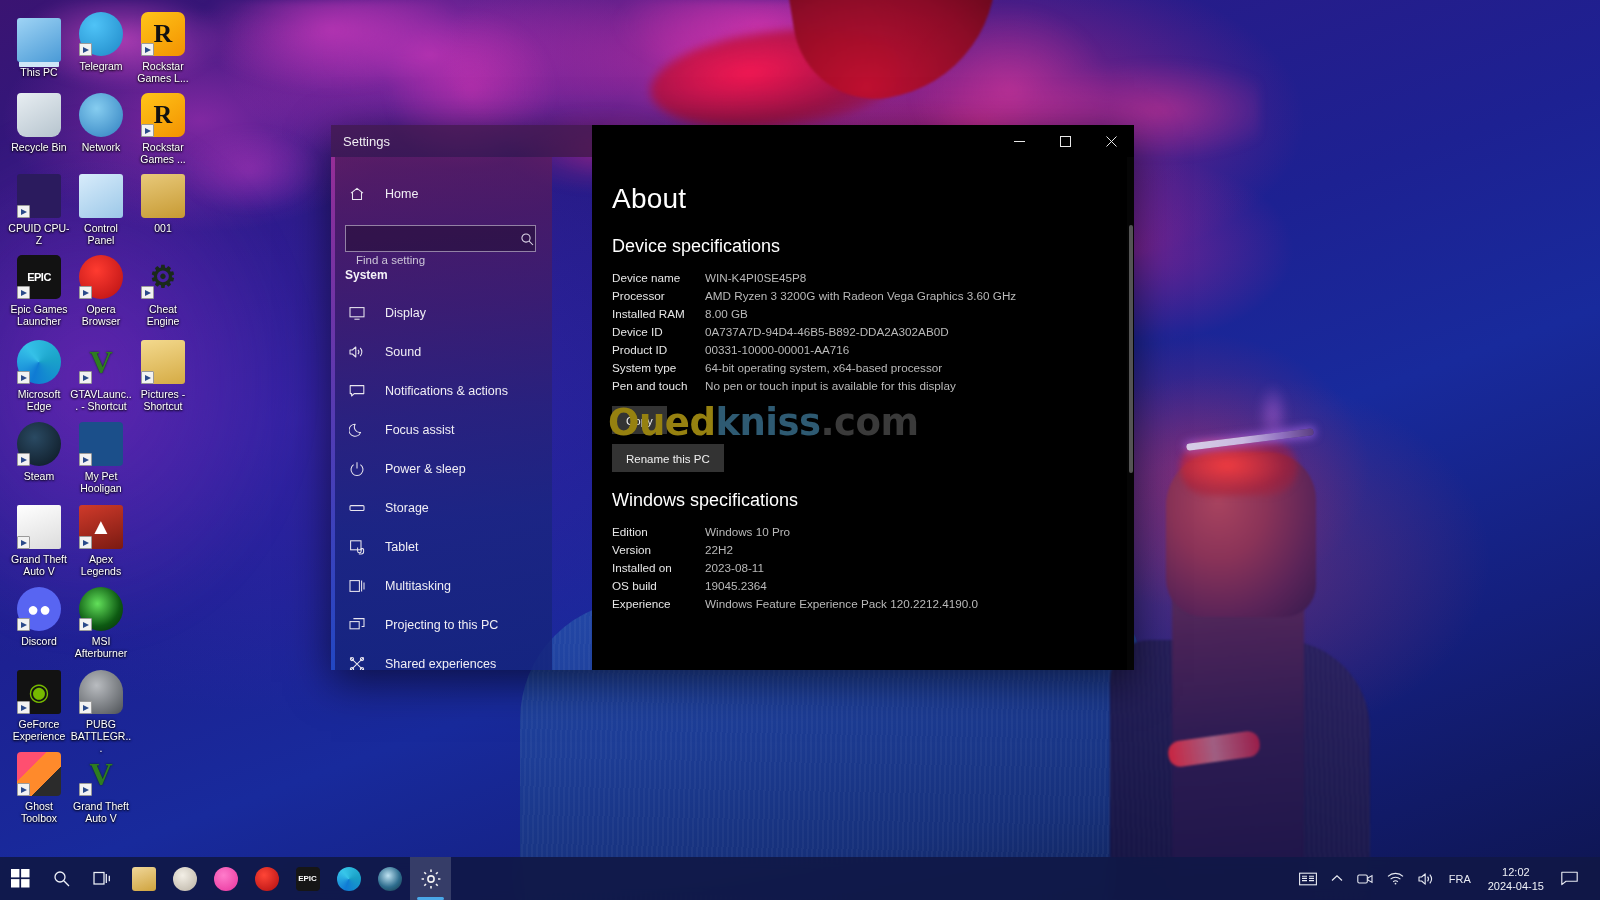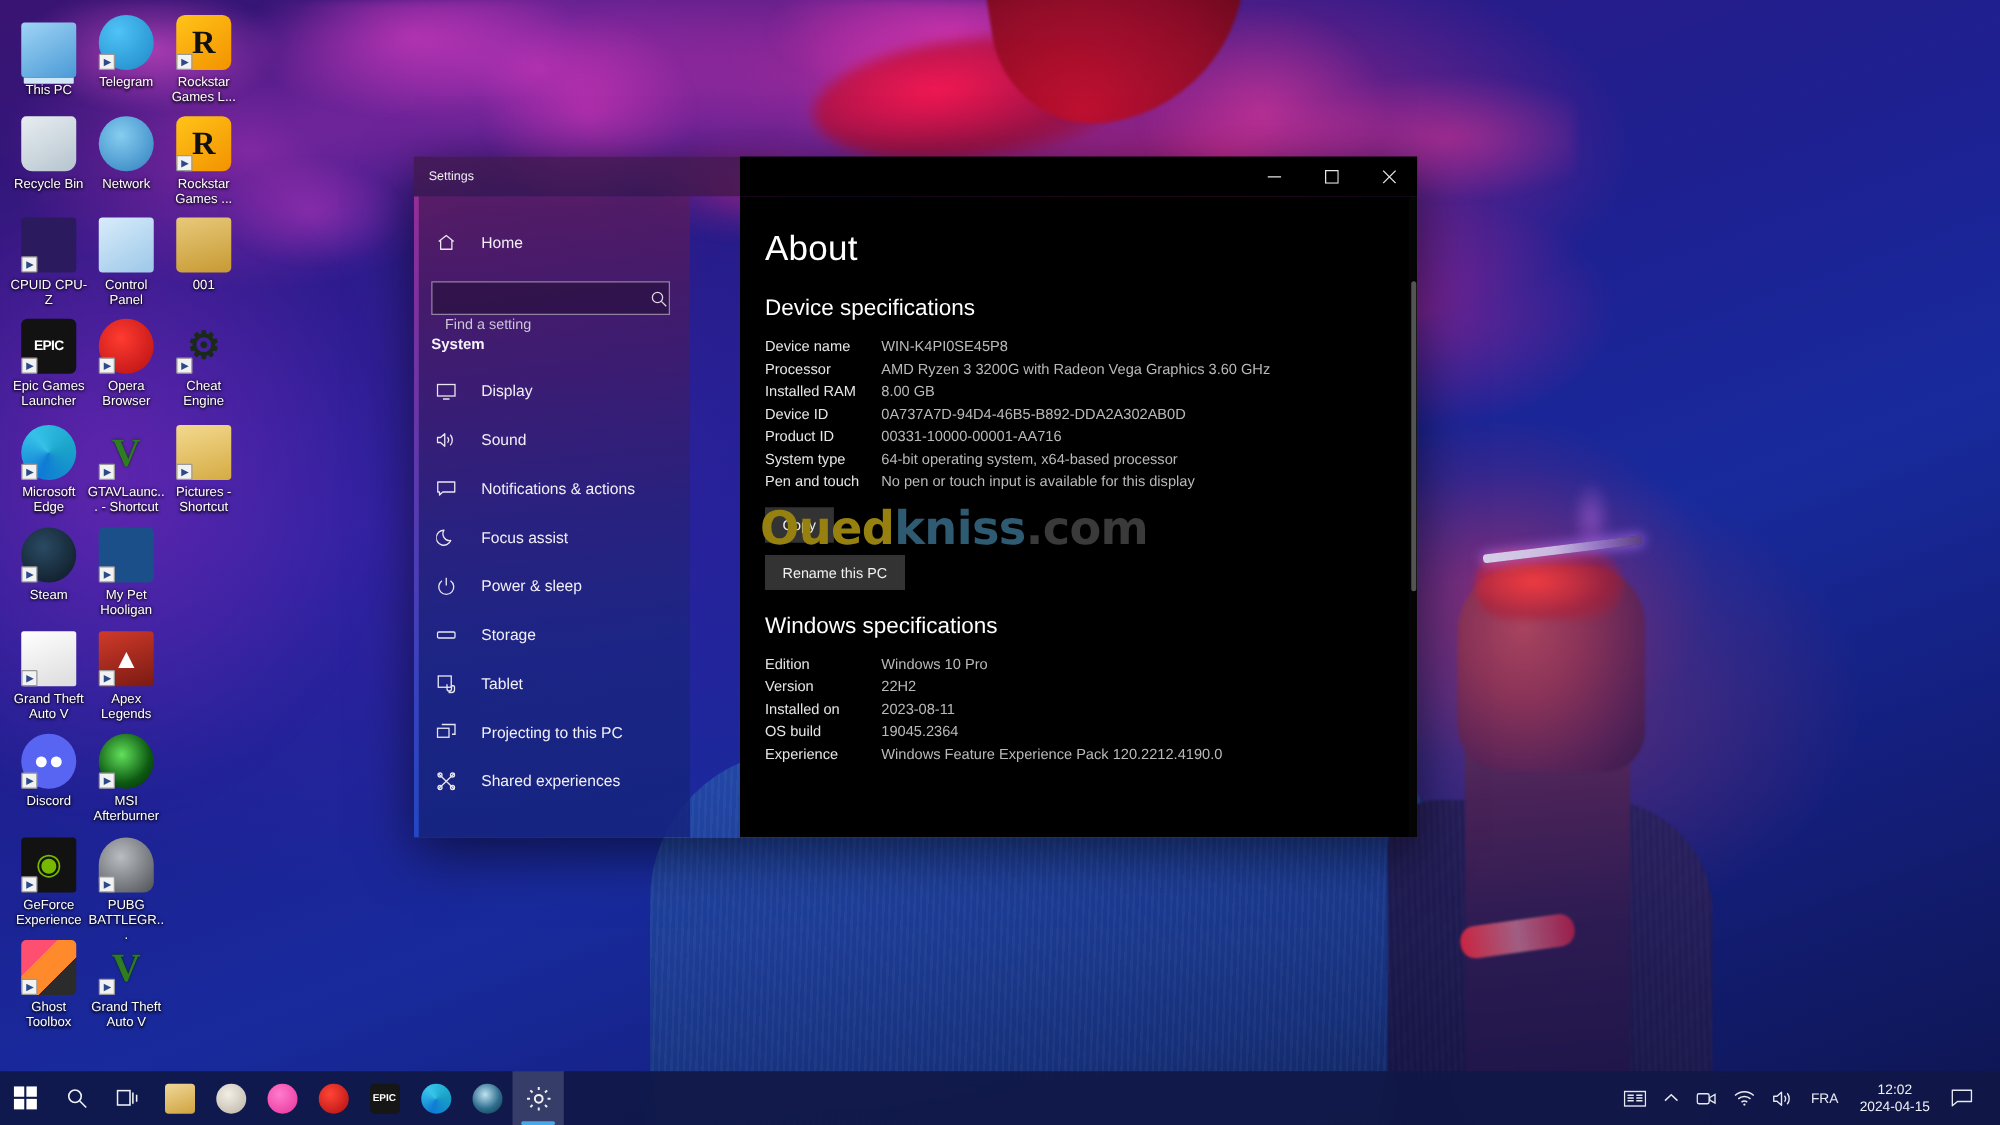--- a/index.html
+++ b/index.html
@@ -188,21 +188,21 @@
     position:absolute; left:0; top:0; width:100%; height:32px;
     display:flex; align-items:center;
     z-index:5;
   }
   #titlebar-left {
     width:261px; height:32px;
     background:rgba(60,24,68,0.72);
     display:flex; align-items:center;
     padding-left:12px;
   }
-  #title-text { font-size:10px; color:#f0eef2; }
+  #title-text { font-size:13px; color:#f0eef2; }
   #titlebar-right {
     flex:1; height:32px;
     background:#000000;
     display:flex; justify-content:flex-end; align-items:center;
   }
   .win-btn {
     width:46px; height:32px;
     display:flex; align-items:center; justify-content:center;
     color:#e8e8e8;
     cursor:default;
@@ -705,20 +705,29 @@
             <svg width="16" height="16" viewBox="0 0 16 16" fill="none" stroke="currentColor" stroke-width="1.05">
               <rect x="1.6" y="1.8" width="10.4" height="9"></rect>
               <path d="M8.6 8.4 V12 a1.8 1.8 0 0 0 3.6 0 V9.6 h1.4 a1 1 0 0 1 1 1 v2.2 a2.2 2.2 0 0 1 -2.2 2.2 h-2.6"></path>
             </svg>
           </span>
           <span class="nav-label">Tablet</span>
         </div>
         <div class="nav-item">
           <span class="nav-icon">
             <svg width="16" height="16" viewBox="0 0 16 16" fill="none" stroke="currentColor" stroke-width="1.05">
+              <rect x="1" y="2.6" width="9.4" height="10.8"></rect>
+              <path d="M12.6 2.6 V13.4 M15 4.6 V11.4"></path>
+            </svg>
+          </span>
+          <span class="nav-label">Multitasking</span>
+        </div>
+        <div class="nav-item">
+          <span class="nav-icon">
+            <svg width="16" height="16" viewBox="0 0 16 16" fill="none" stroke="currentColor" stroke-width="1.05">
               <rect x="1" y="4.6" width="9.2" height="7.2"></rect>
               <path d="M4.4 1.6 H15 V9.4 H12.6"></path>
             </svg>
           </span>
           <span class="nav-label">Projecting to this PC</span>
         </div>
         <div class="nav-item">
           <span class="nav-icon">
             <svg width="16" height="16" viewBox="0 0 16 16" fill="none" stroke="currentColor" stroke-width="1.05">
               <path d="M1.4 1.6 L14.6 14.4 M14.6 1.6 L1.4 14.4"></path>

